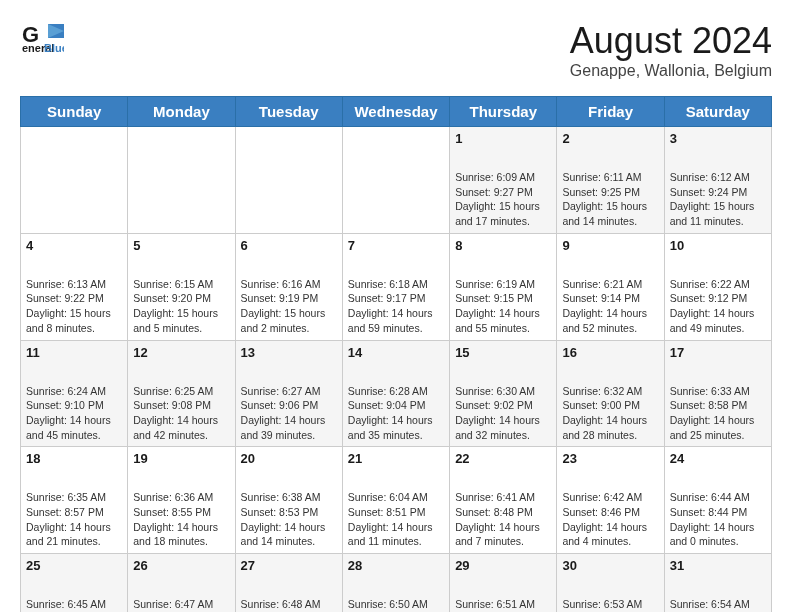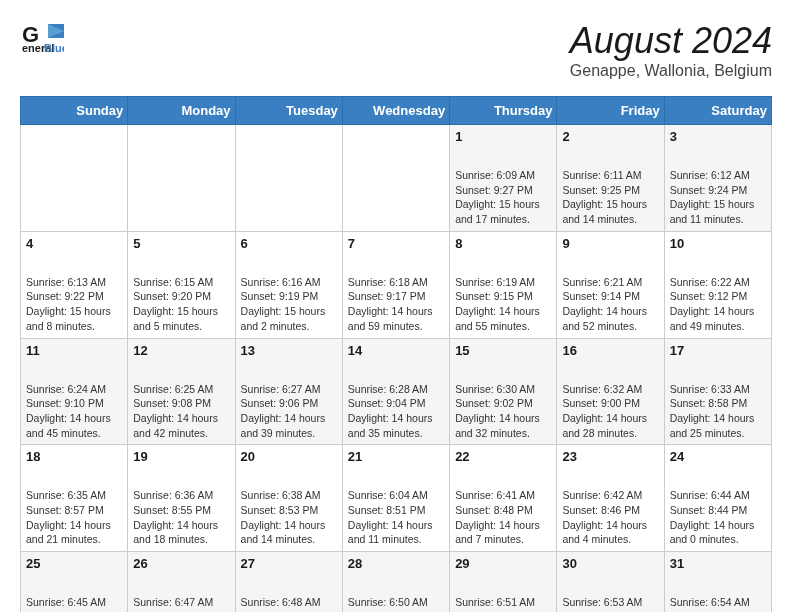--- a/index.html
+++ b/index.html
@@ -26,38 +26,37 @@
       align-items: center;
       gap: 4px;
     }
     .title-area {
       text-align: right;
     }
     .month-title {
       font-size: 36px;
       font-weight: normal;
       color: #1a1a1a;
-      font-style: italic;
     }
     .location-title {
       font-size: 16px;
       color: #444;
       font-weight: normal;
     }
     table {
       width: 100%;
       border-collapse: collapse;
       font-size: 11px;
     }
     thead tr th {
       background-color: #3a7fc1;
       color: #fff;
       padding: 6px 4px;
-      text-align: right;
-      font-size: 13px;
+      text-align: center;
+      font-size: 15px;
       font-weight: bold;
       border: 1px solid #2a6fa8;
     }
     tbody tr td {
       border: 1px solid #ccc;
       vertical-align: top;
       padding: 4px 5px;
       height: 82px;
       width: 107px;
       background: #fff;

